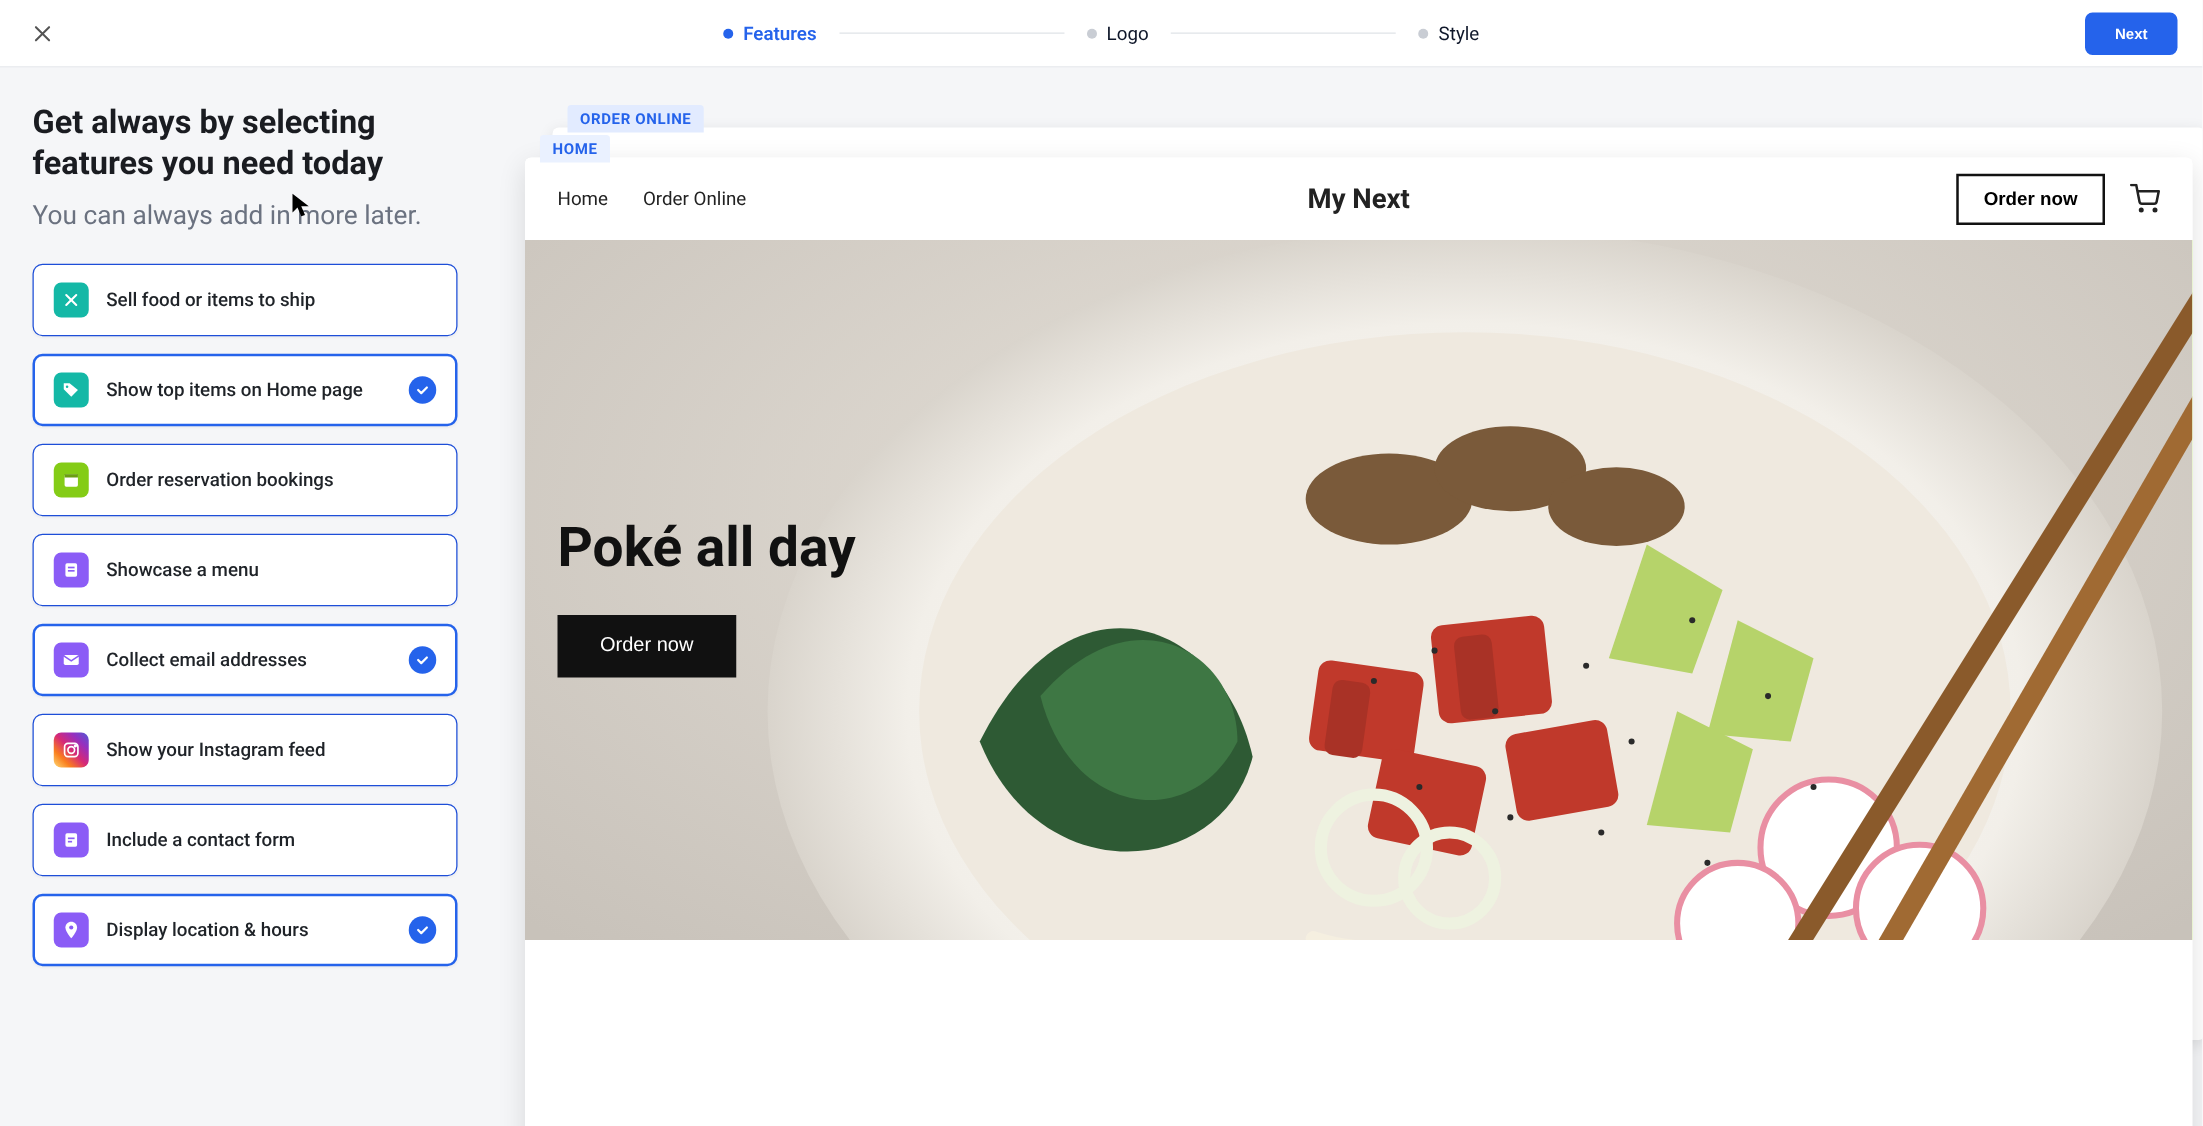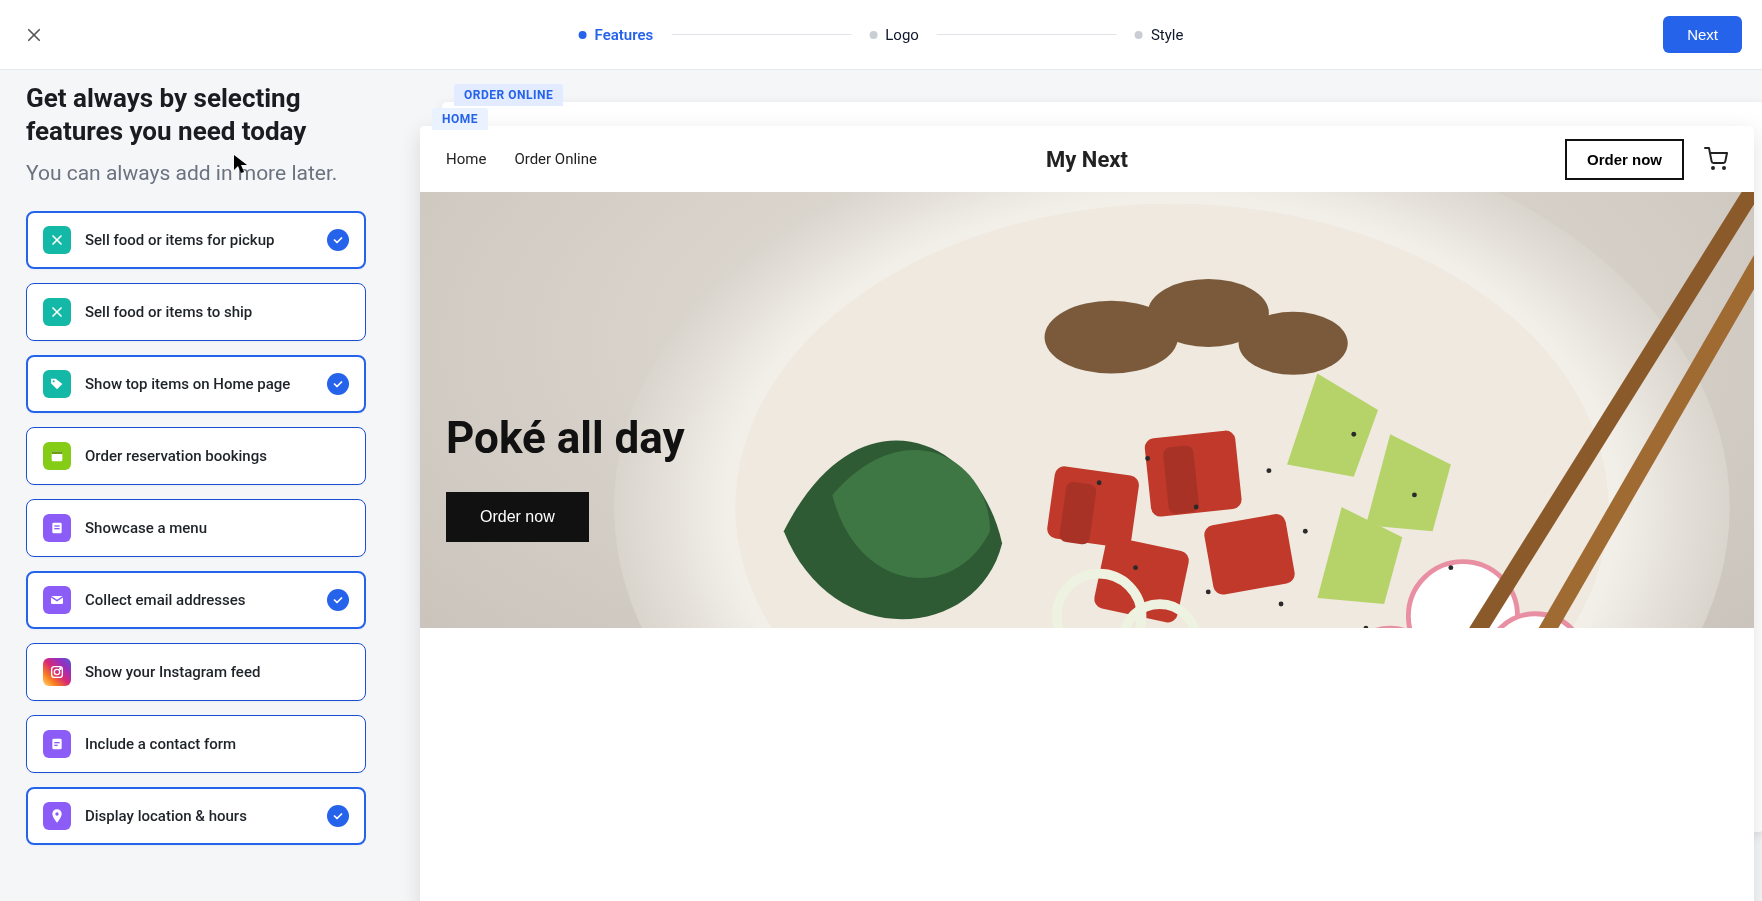--- a/index.html
+++ b/index.html
@@ -11,21 +11,21 @@
     width: 1762px;
     height: 901px;
     overflow: hidden;
     position: relative;
   }
 
   
   .topbar {
     position: absolute;
     top: 0; left: 0; right: 0;
-    height: 70px;
+    height: 54px;
     background: #fff;
     border-bottom: 1px solid #e5e7eb;
     display: flex;
     align-items: center;
     padding: 0 20px;
   }
   .close-btn {
     width: 28px; height: 28px;
     display: flex; align-items: center; justify-content: center;
     color: #555;
@@ -52,22 +52,22 @@
   .step-line {
     width: 180px; height: 1px; background: #e0e3e8; margin: 0 18px;
   }
   .next-btn {
     margin-left: auto;
     background: #2563eb;
     color: #fff;
     border: none;
     border-radius: 6px;
     padding: 10px 24px;
-    font-size: 15px;
-    font-weight: 400;
+    font-size: 12px;
+    font-weight: 700;
     cursor: pointer;
   }
 
   
   .main {
     position: absolute;
     top: 54px; left: 0; right: 0; bottom: 0;
     display: flex;
   }
 
@@ -189,21 +189,21 @@
     background: #fff;
     padding: 10px 20px;
     font-size: 15px;
     font-weight: 600;
     cursor: pointer;
   }
   .cart-icon { width: 24px; height: 24px; color: #222; }
 
   .hero {
     position: relative;
-    height: 436px;
+    height: 560px;
     overflow: hidden;
     background: #bef264;
   }
   .hero-svg { position: absolute; inset: 0; width: 100%; height: 100%; }
   .hero-content {
     position: absolute;
     left: 26px; top: 220px;
     color: #111;
   }
   .hero-content h2 {
@@ -256,34 +256,20 @@
 
   <button class="next-btn">Next</button>
 </div>
 
 <div class="main">
 
   <aside class="sidebar">
     <h1>Get always by selecting features you need today</h1>
     <p class="sub">You can always add in more later.</p>
     <div class="feature-list" id="feature-list">
-        <div class="feature-card selected">
-          <div class="feature-icon" style="background: rgb(20, 184, 166);">
-            <svg width="16" height="16" viewBox="0 0 24 24" fill="none" stroke="#fff" stroke-width="2.5" stroke-linecap="round">
-              <line x1="6" y1="6" x2="18" y2="18"></line>
-              <line x1="18" y1="6" x2="6" y2="18"></line>
-            </svg>
-          </div>
-          <div class="feature-label">Sell food or items for pickup</div>
-          <div class="feature-check">
-            <svg width="12" height="12" viewBox="0 0 24 24" fill="none" stroke="#fff" stroke-width="3.5" stroke-linecap="round" stroke-linejoin="round">
-              <polyline points="5 12 10 17 19 8"></polyline>
-            </svg>
-          </div>
-        </div>
         <div class="feature-card">
           <div class="feature-icon" style="background: rgb(20, 184, 166);">
             <svg width="16" height="16" viewBox="0 0 24 24" fill="none" stroke="#fff" stroke-width="2.5" stroke-linecap="round">
               <line x1="6" y1="6" x2="18" y2="18"></line>
               <line x1="18" y1="6" x2="6" y2="18"></line>
             </svg>
           </div>
           <div class="feature-label">Sell food or items to ship</div>
         </div>
         <div class="feature-card selected">

